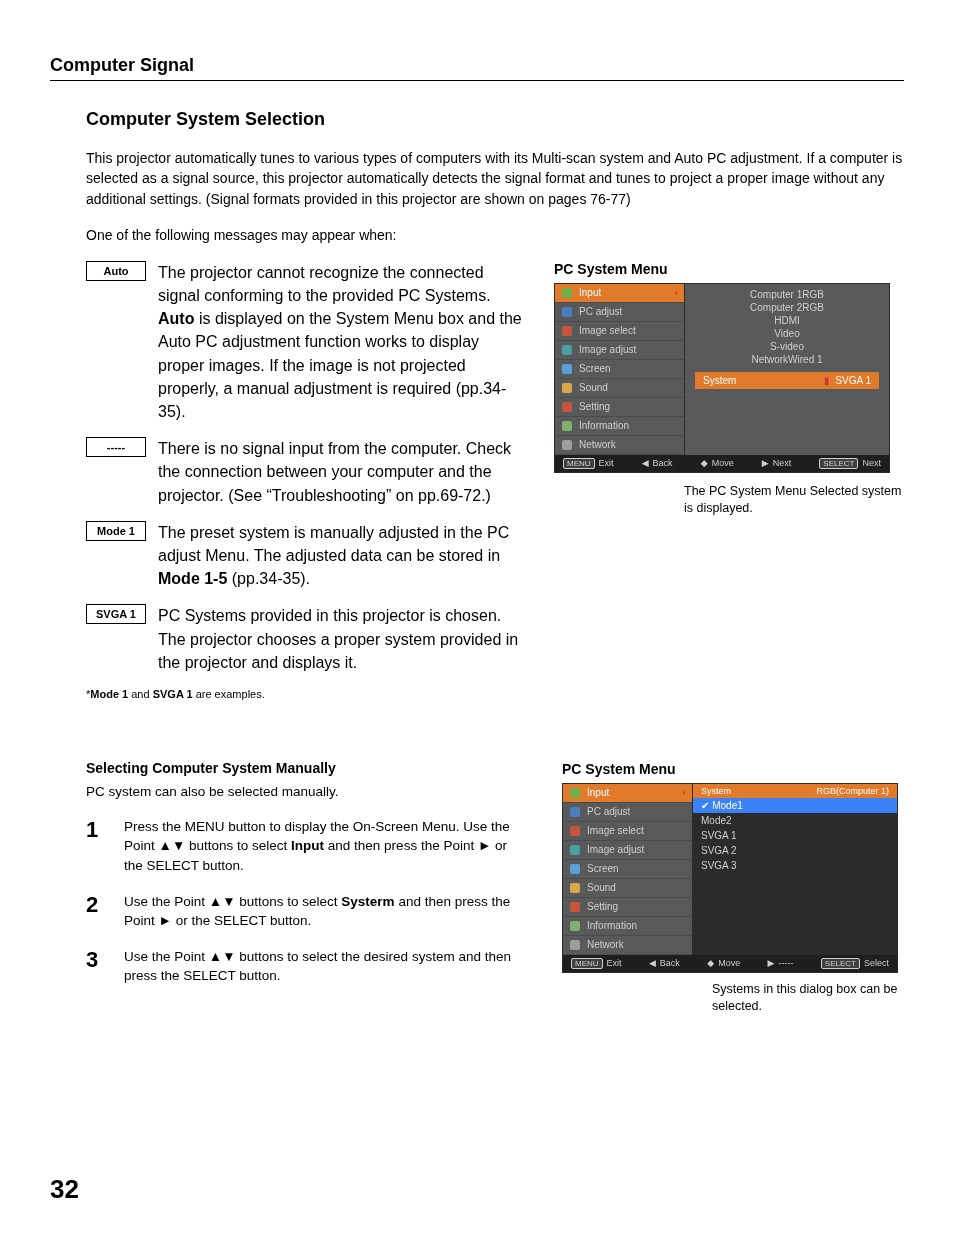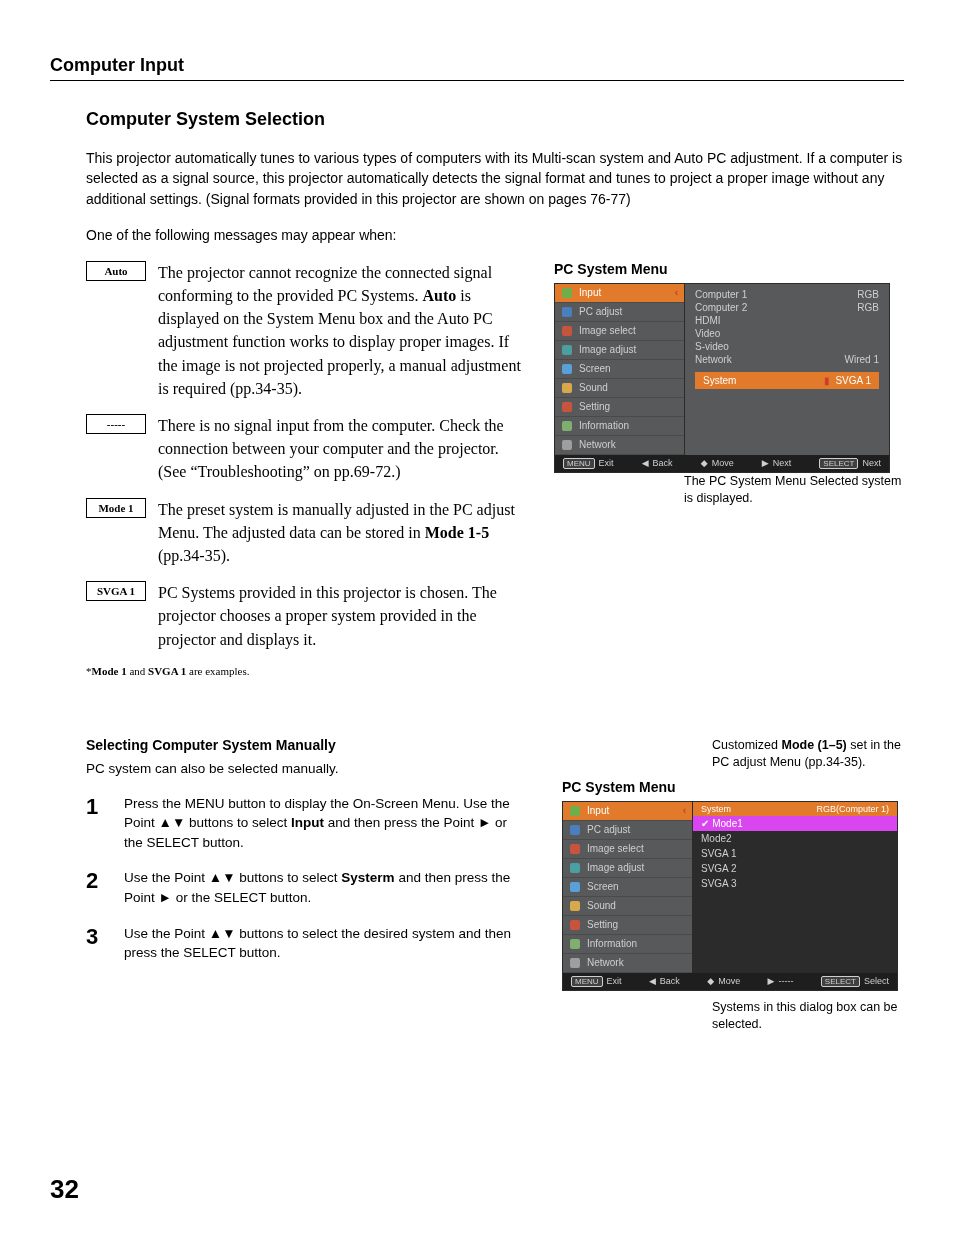--- a/index.html
+++ b/index.html
@@ -17,21 +17,21 @@
     font-weight: bold;
     border-bottom: 1px solid #000;
     padding-bottom: 4px;
     margin-bottom: 28px;
   }
   .content { padding-left: 36px; }
   .subsection-title { font-size: 18px; font-weight: bold; margin-bottom: 18px; }
   .intro { font-size: 14px; line-height: 1.45; margin-bottom: 18px; }
   .lead-in { font-size: 14px; margin-bottom: 18px; }
   .defs-wrap { display: flex; gap: 28px; }
-  .defs-left { width: 440px; font-family: Liberation Serif, serif; }
+  .defs-left { width: 440px; }
   .def-row { display: flex; gap: 12px; margin-bottom: 14px; align-items: flex-start; }
   .def-label {
     border: 1px solid #000;
     font-size: 11px;
     font-weight: bold;
     padding: 3px 6px;
     min-width: 60px;
     text-align: center;
     flex-shrink: 0;
   }
@@ -51,67 +51,67 @@
   .osd-left { width: 130px; border-right: 1px solid #2b2b2b; }
   .osd-row {
     display: flex; align-items: center; gap: 6px;
     padding: 3px 6px;
     border-bottom: 1px solid #4a4a4a;
   }
   .osd-row.sel { background: #e17a2a; color: #fff; }
   .osd-icon { width: 12px; height: 12px; display:inline-block; }
   .osd-icon svg { width: 12px; height: 12px; display:block; }
   .osd-right { flex: 1; padding: 4px 10px; background: #58595b; }
-  .osd-pair { display: flex; justify-content: space-between; padding: 1px 0; }
+  .osd-pair { display: flex; justify-content: center; padding: 1px 0; }
   .osd-system-row {
     display: flex; justify-content: space-between;
     background: #e17a2a; color: #fff;
     padding: 3px 8px; margin-top: 6px;
     font-size: 10px;
   }
   .osd-footer {
     background: #1e1e1e; color: #cfcfcf;
     display: flex; justify-content: space-between;
     font-size: 9px; padding: 3px 8px;
   }
   .osd-footer span { display: inline-flex; align-items: center; gap: 4px; }
-  .menu-caption { font-size: 12.5px; line-height: 1.4; padding-left: 130px; }
+  .menu-caption { font-size: 12.5px; line-height: 1.4; margin-top: 10px; padding-left: 130px; }
   .lower { display: flex; gap: 36px; margin-top: 60px; }
   .lower-left { width: 440px; }
   .lower-heading { font-size: 14px; font-weight: bold; margin-bottom: 8px; }
   .lower-sub { font-size: 13.5px; margin-bottom: 18px; }
   .step { display: flex; gap: 16px; margin-bottom: 16px; }
   .step-num { font-size: 22px; font-weight: bold; width: 22px; flex-shrink:0; }
   .step-text { font-size: 13.5px; line-height: 1.45; }
   .lower-right { flex: 1; }
   .lower-top-caption { font-size: 12.5px; line-height: 1.4; margin-bottom: 6px; padding-left: 150px; }
   .osd2-right { flex:1; background:#2b2b2b; color:#cfcfcf; }
   .osd2-head {
     background:#e17a2a; color:#fff; font-size:9px;
     display:flex; justify-content:space-between; padding:2px 8px;
   }
-  .osd2-selrow { background:#d946ef; color:#fff; padding:2px 8px; font-size:10px; }
+  .osd2-selrow { background:#3b82f6; color:#fff; padding:2px 8px; font-size:10px; }
   .osd2-item { padding:2px 8px; font-size:10px; }
   .lower-caption2 { font-size: 12.5px; line-height: 1.4; margin-top: 8px; padding-left: 150px; }
   .page-num {
     position: absolute;
     left: 50px; bottom: 30px;
     font-size: 26px; font-weight: bold;
   }
   .tri { font-size: 9px; }
   .mini-badge {
     display:inline-block; border:1px solid #cfcfcf; font-size:8px;
     padding:0 3px; border-radius:2px; background:#404040;
   }
   .red-caret { color:#cc3b2e; font-weight:bold; }
 </style>
 </head>
 <body>
 
-<div class="section-title">Computer Input</div>
+<div class="section-title">Computer Signal</div>
 
 <div class="content">
   <div class="subsection-title">Computer System Selection</div>
   <p class="intro">This projector automatically tunes to various types of computers with its Multi-scan system and Auto PC adjustment. If a computer is selected as a signal source, this projector automatically detects the signal format and tunes to project a proper image without any additional settings. (Signal formats provided in this projector are shown on pages 76-77)</p>
   <p class="lead-in">One of the following messages may appear when:</p>
 
   <div class="defs-wrap">
     <div class="defs-left">
       <div id="defs-container">
           <div class="def-row">
@@ -285,21 +285,20 @@
                  <div class="step-text">Use the Point ▲▼ buttons to select <b>Systerm</b> and then press the Point ► or the SELECT button.</div>
           </div>
           <div class="step">
             <div class="step-num">3</div>
                  <div class="step-text">Use the Point ▲▼ buttons to select the desired system and then press the SELECT button.</div>
           </div>
         </div>
     </div>
 
     <div class="lower-right">
-      <div class="lower-top-caption" id="menu2-topcap">Customized <b>Mode (1–5)</b> set in the PC adjust Menu (pp.34-35).</div>
       <div class="menu-heading" style="display:inline-block;">PC System Menu</div>
       <div class="osd">
         <div class="osd-body">
           <div class="osd-left" id="osd2-left">
               <div class="osd-row sel">
                 <span class="osd-icon">
                   <svg viewBox="0 0 12 12">
                     <rect x="1" y="1" width="10" height="10" rx="2" fill="#6fae4a"></rect>
                   </svg>
                 </span>

